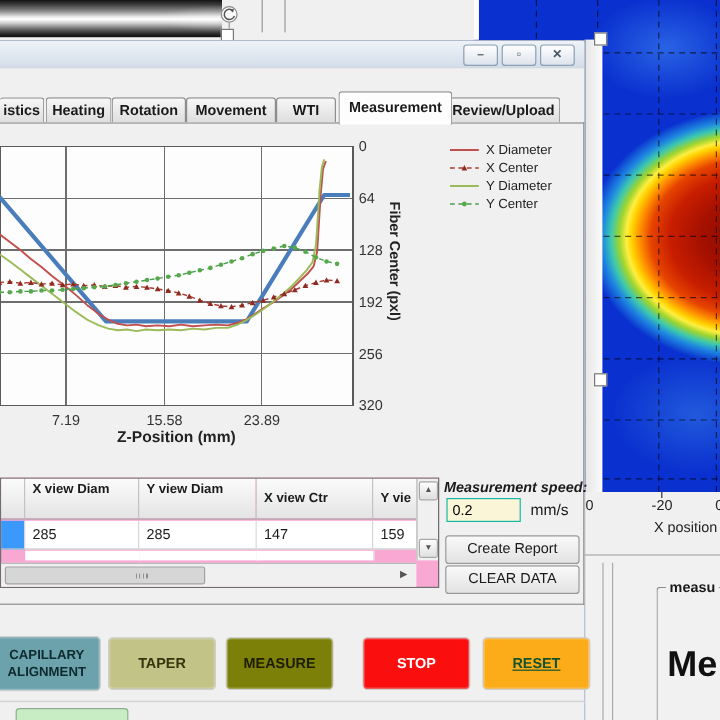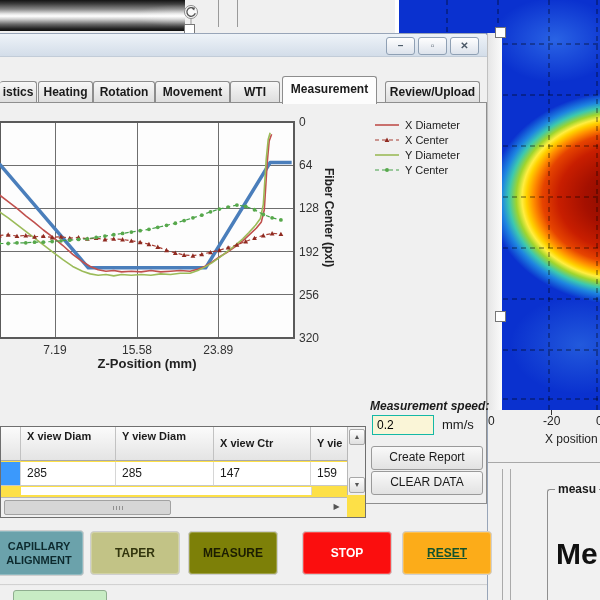--- a/index.html
+++ b/index.html
@@ -60,21 +60,21 @@
   #tabpage{left:-10px;top:102px;width:496px;height:400px;background:#f0f0f0;
     border-right:1px solid #8e8e8e;border-bottom:1px solid #8e8e8e;border-top:1px solid #8e8e8e;}
   
   #chart-wrap{left:0;top:104px;width:380px;height:280px;}
   #x-axis-title{left:62px;top:356px;width:170px;text-align:center;font-weight:bold;font-size:13px;color:#222;}
   #y-axis-title{left:322px;top:168px;writing-mode:vertical-rl;font-weight:bold;font-size:12px;color:#222;}
   #legend{left:374px;top:117px;width:112px;font-size:11px;color:#222;}
   .leg-row{display:flex;align-items:center;height:15px;}
   .leg-row span{margin-left:5px;white-space:nowrap;}
   
-  #dtable{left:0;top:398px;width:364px;height:90px;background:#fde047;border:1px solid #6f6f6f;margin-top:28px;}
+  #dtable{left:0;top:398px;width:364px;height:90px;background:#f9a8d4;border:1px solid #6f6f6f;}
   .thead{position:absolute;left:0;top:0;height:34px;background:linear-gradient(#fbfbfb,#e4e4e4);
     border-right:1px solid #c2c2c2;border-bottom:1px solid #a8a8a8;font-size:11px;font-weight:bold;
     padding:3px 0 0 6px;box-sizing:border-box;overflow:hidden;line-height:13px;}
   .tcell{position:absolute;top:35px;height:24px;background:#fff;border-right:1px solid #d6d6d6;
     border-bottom:1px solid #c8c8c8;font-size:12px;padding:4px 4px 0 6px;box-sizing:border-box;}
   .tcell.sel{background:#3b99fc;}
   .trow2{position:absolute;top:60px;height:8px;background:#fff;border-right:1px solid #d6d6d6;}
   
   #vscroll{position:absolute;right:0px;top:0;width:17px;height:68px;background:#f0f0f0;border-left:1px solid #b8b8b8;}
   .sb-arrow{position:absolute;left:1px;width:14px;height:14px;background:linear-gradient(#fdfdfd,#e0e0e0);
@@ -164,21 +164,21 @@
 <div class="handle abs" style="left:495px;top:27px;"></div>
 <div class="handle abs" style="left:495px;top:311px;"></div>
 
 <div class="abs" id="tabpage"></div>
 <div class="tab" style="left:0;width:36px;border-left:none;">istics</div>
 <div class="tab" style="left:38px;width:53px;">Heating</div>
 <div class="tab" style="left:93px;width:60px;">Rotation</div>
 <div class="tab" style="left:155px;width:73px;">Movement</div>
 <div class="tab" style="left:230px;width:48px;">WTI</div>
 <div class="tab active" style="left:282px;width:93px;">Measurement</div>
-<div class="tab" style="left:385px;width:93px;">Review/Upload</div>
+<div class="tab" style="left:372px;width:93px;">Review/Upload</div>
 
 <div class="abs" id="chart-wrap">
   <svg id="chart-svg" width="380" height="280">
       <rect x="0" y="18" width="294" height="216" fill="#fdfdfd"></rect>
       <line x1="0" y1="18" x2="294" y2="18" stroke="#6e6e6e" stroke-width="1" shape-rendering="crispEdges"></line>
       <line x1="0" y1="61.2" x2="294" y2="61.2" stroke="#6e6e6e" stroke-width="1" shape-rendering="crispEdges"></line>
       <line x1="0" y1="104.4" x2="294" y2="104.4" stroke="#6e6e6e" stroke-width="1" shape-rendering="crispEdges"></line>
       <line x1="0" y1="147.60000000000002" x2="294" y2="147.60000000000002" stroke="#6e6e6e" stroke-width="1" shape-rendering="crispEdges"></line>
       <line x1="0" y1="190.8" x2="294" y2="190.8" stroke="#6e6e6e" stroke-width="1" shape-rendering="crispEdges"></line>
       <line x1="0" y1="234" x2="294" y2="234" stroke="#6e6e6e" stroke-width="1" shape-rendering="crispEdges"></line>

